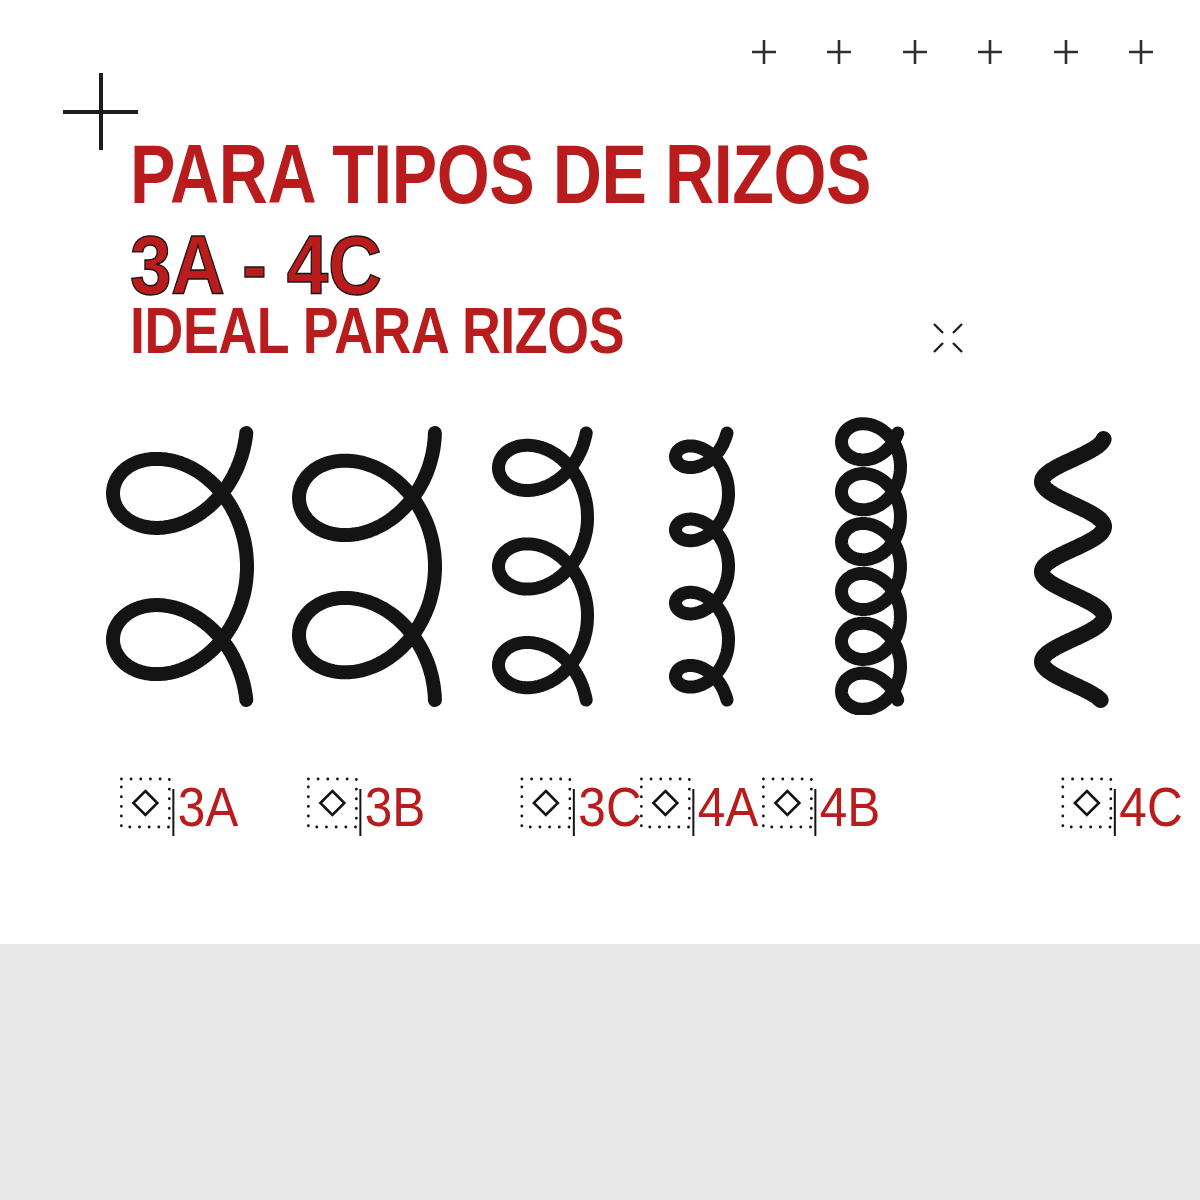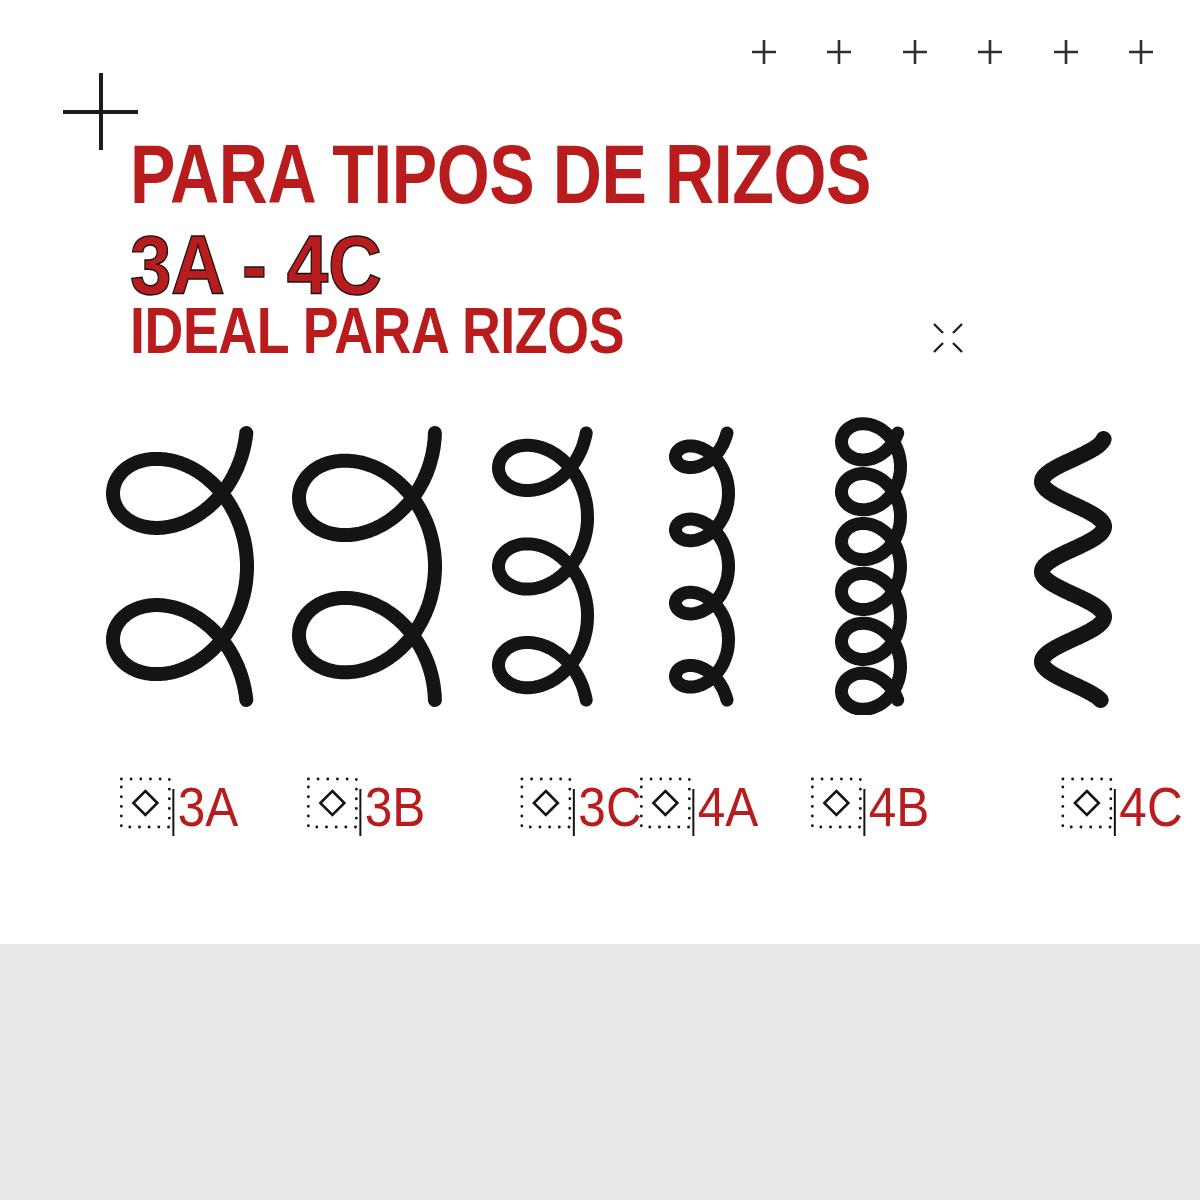--- a/index.html
+++ b/index.html
@@ -105,21 +105,21 @@
         <div class="marker-label"><span class="cond">3C</span></div>
       </div>
       <div class="marker-col" style="left: 700px;">
         <svg width="54" height="54">
           <rect x="3" y="3" width="48" height="48" fill="none" stroke="#141414" stroke-width="2.8" stroke-dasharray="0.1 9.58" stroke-linecap="round"></rect>
           <path d="M27 15 L39 27 L27 39 L15 27 Z" fill="none" stroke="#141414" stroke-width="2.6"></path>
         </svg>
         <div class="marker-line"></div>
         <div class="marker-label"><span class="cond">4A</span></div>
       </div>
-      <div class="marker-col" style="left: 871px;">
+      <div class="marker-col" style="left: 822px;">
         <svg width="54" height="54">
           <rect x="3" y="3" width="48" height="48" fill="none" stroke="#141414" stroke-width="2.8" stroke-dasharray="0.1 9.58" stroke-linecap="round"></rect>
           <path d="M27 15 L39 27 L27 39 L15 27 Z" fill="none" stroke="#141414" stroke-width="2.6"></path>
         </svg>
         <div class="marker-line"></div>
         <div class="marker-label"><span class="cond">4B</span></div>
       </div>
       <div class="marker-col" style="left: 1123px;">
         <svg width="54" height="54">
           <rect x="3" y="3" width="48" height="48" fill="none" stroke="#141414" stroke-width="2.8" stroke-dasharray="0.1 9.58" stroke-linecap="round"></rect>

